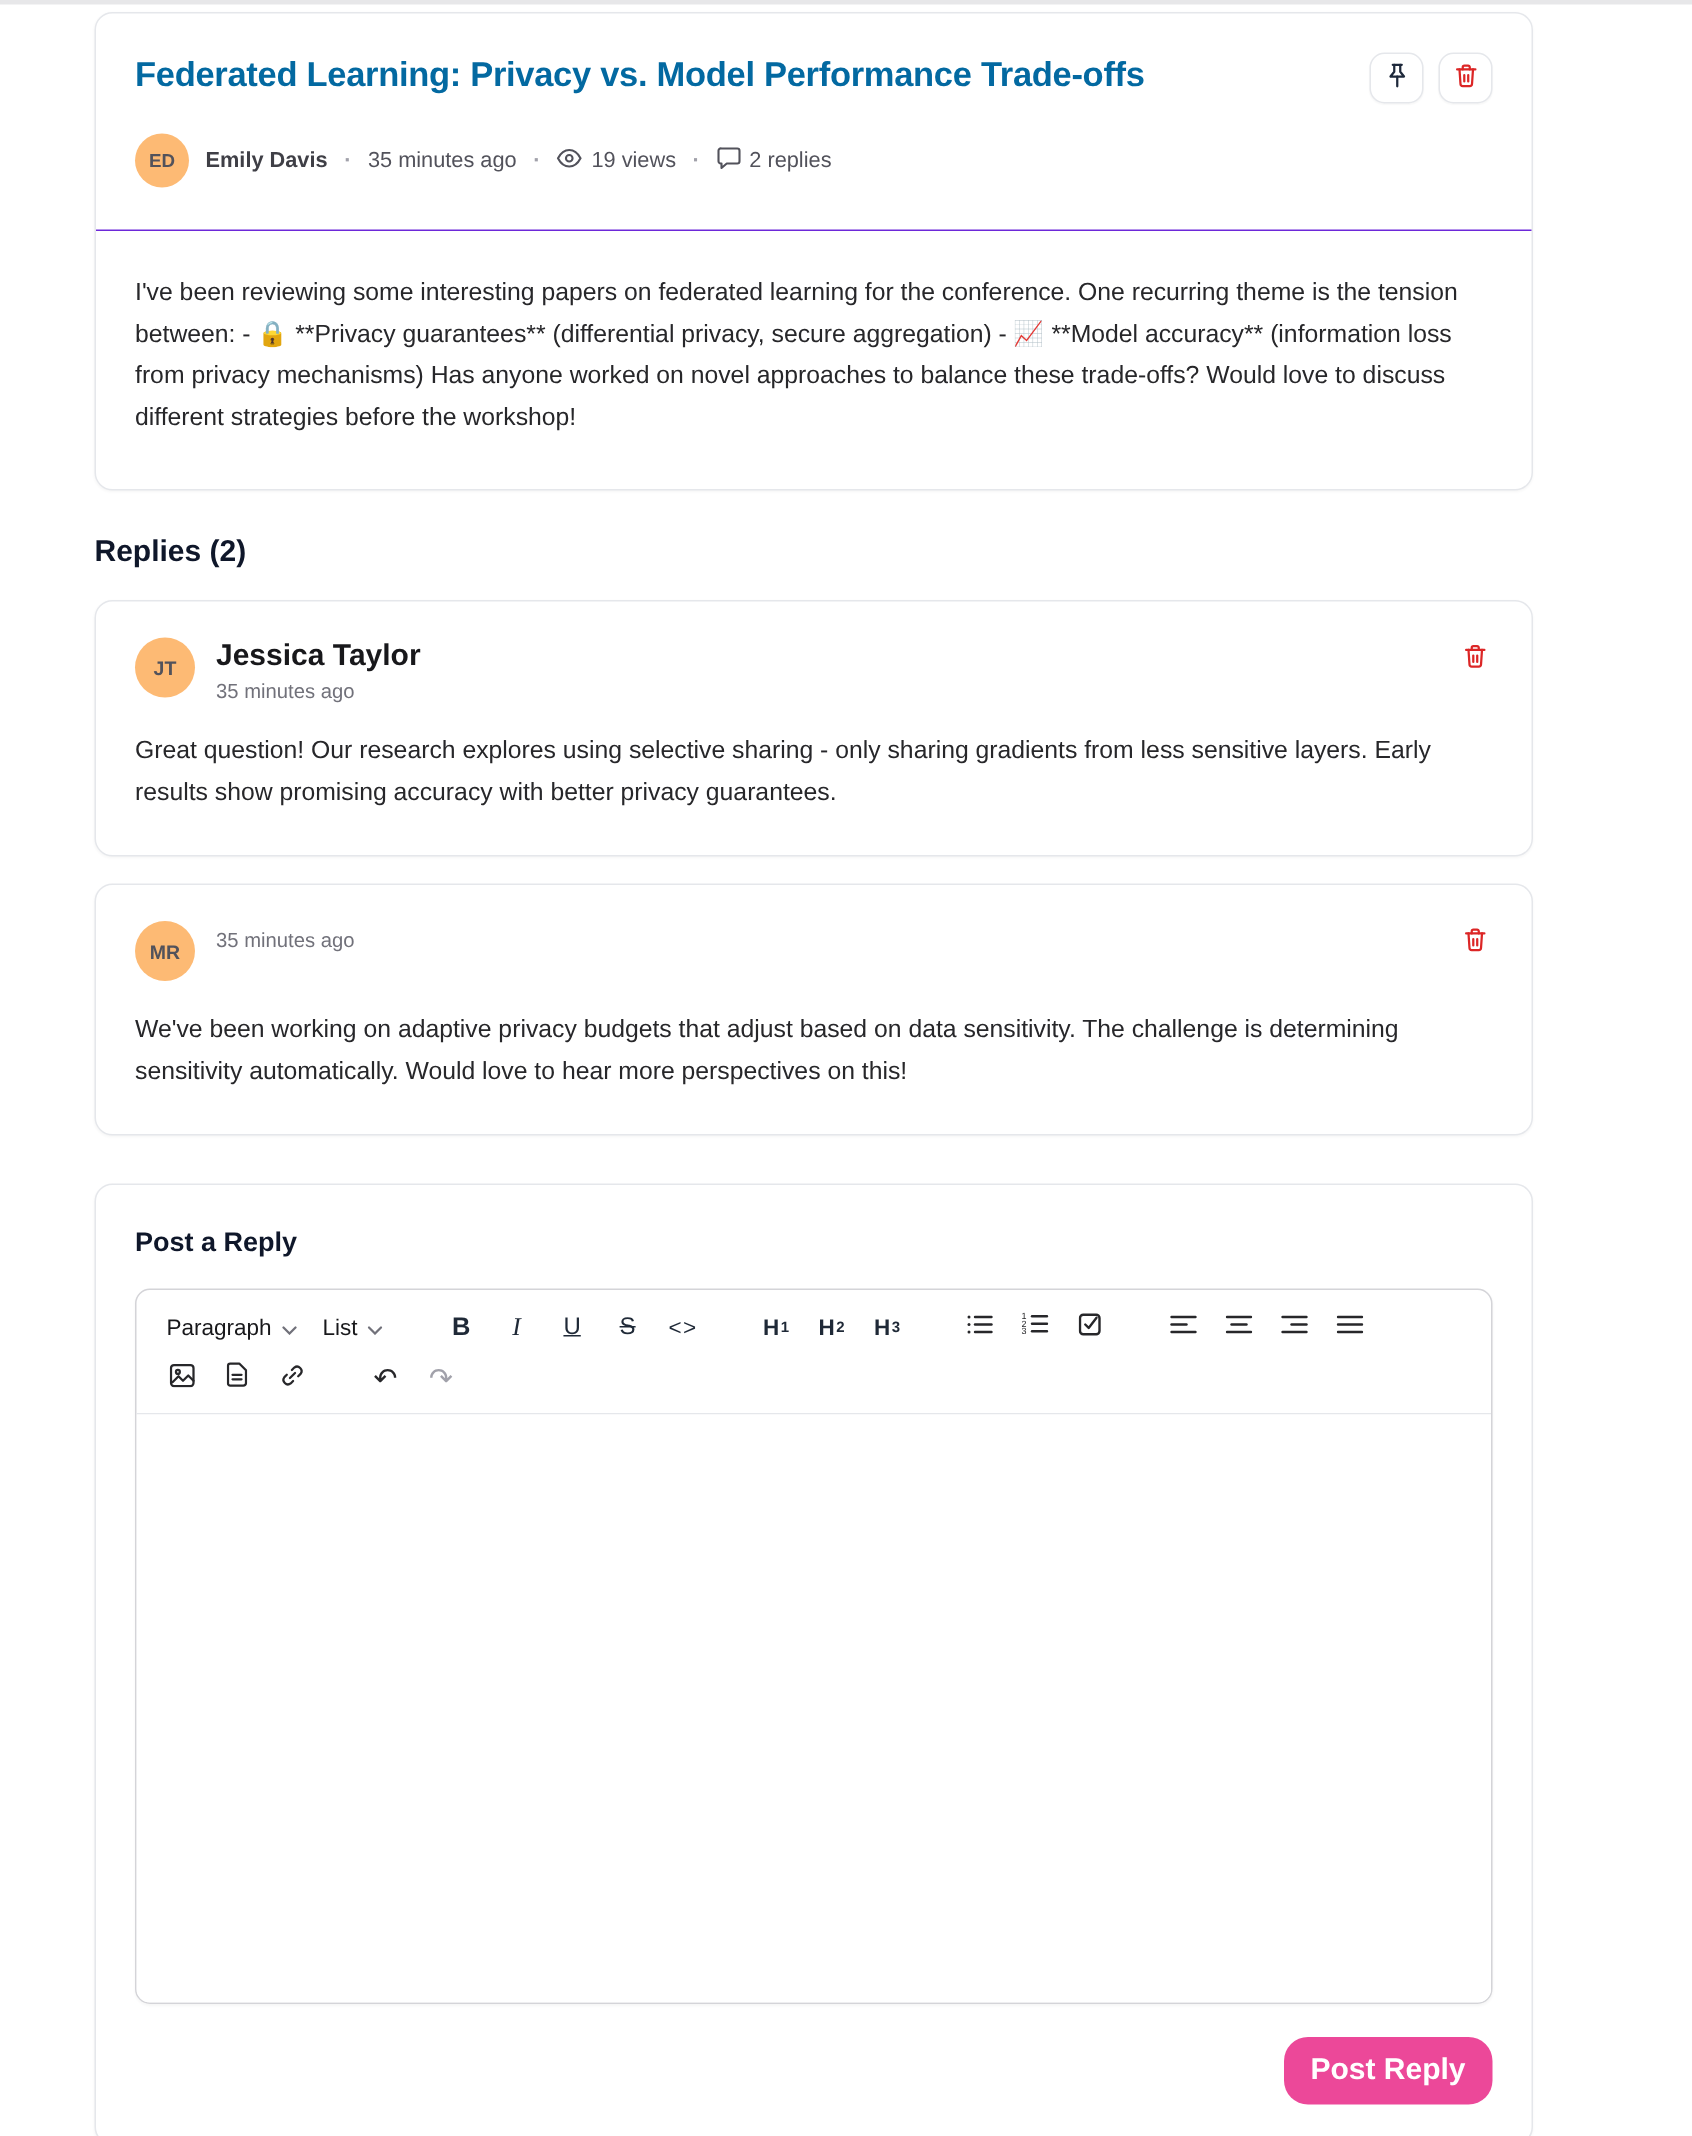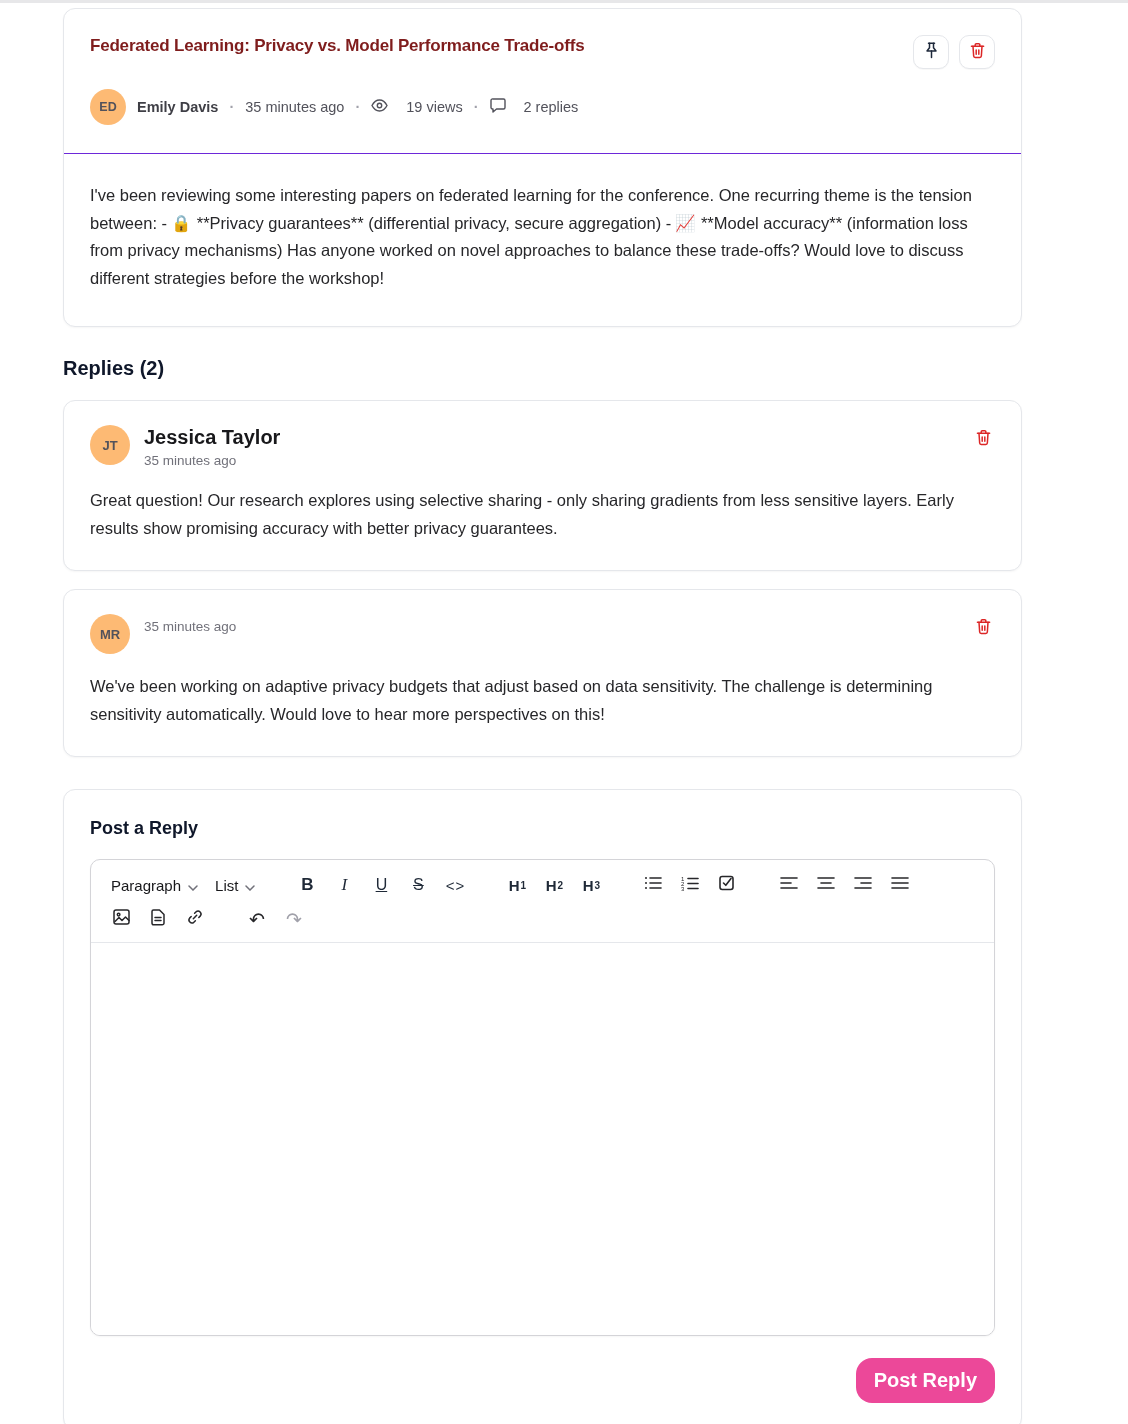--- a/index.html
+++ b/index.html
@@ -16,40 +16,40 @@
     background: #fff;
     border: 1px solid #e5e7eb;
     border-radius: 12px;
     box-shadow: 0 1px 2px rgba(0,0,0,0.04);
   }
 
   
   .thread-header { padding: 26px 26px 28px 26px; }
   .title-row { display: flex; align-items: flex-start; justify-content: space-between; }
   .thread-title {
-    font-size: 17px; font-weight: 700; color: #7f1d1d;
+    font-size: 23px; font-weight: 700; color: #0369a1;
     letter-spacing: -0.2px; line-height: 1.3; max-width: 780px;
   }
   .header-actions { display: flex; gap: 10px; flex-shrink: 0; }
   .icon-btn {
     width: 36px; height: 34px;
     border: 1px solid #e5e7eb; border-radius: 10px;
     background: #fff; display: flex; align-items: center; justify-content: center;
     cursor: pointer; box-shadow: 0 1px 1px rgba(0,0,0,0.03);
   }
   .meta-row { display: flex; align-items: center; gap: 11px; margin-top: 20px; color: #52525b; font-size: 14.5px; }
   .avatar {
     width: 36px; height: 36px; border-radius: 50%;
     background: #fdba74; color: #52525b;
     display: flex; align-items: center; justify-content: center;
     font-size: 12.5px; font-weight: 600; flex-shrink: 0;
   }
   .author-name { color: #3f3f46; font-weight: 600; }
   .dot { color: #a1a1aa; font-weight: 700; }
-  .meta-item { display: flex; align-items: center; gap: 18px; }
+  .meta-item { display: flex; align-items: center; gap: 6px; }
   .thread-body {
     border-top: 1px solid #6d28d9;
     padding: 28px 26px 34px 26px;
     font-size: 16.5px; line-height: 27.5px; color: #27272a;
   }
 
   
   .replies-heading { font-size: 20px; font-weight: 700; color: #0f172a; margin: 30px 0 20px; }
   .reply-card { padding: 24px 26px 28px 26px; margin-bottom: 18px; }
   .reply-head { display: flex; align-items: flex-start; gap: 14px; }

